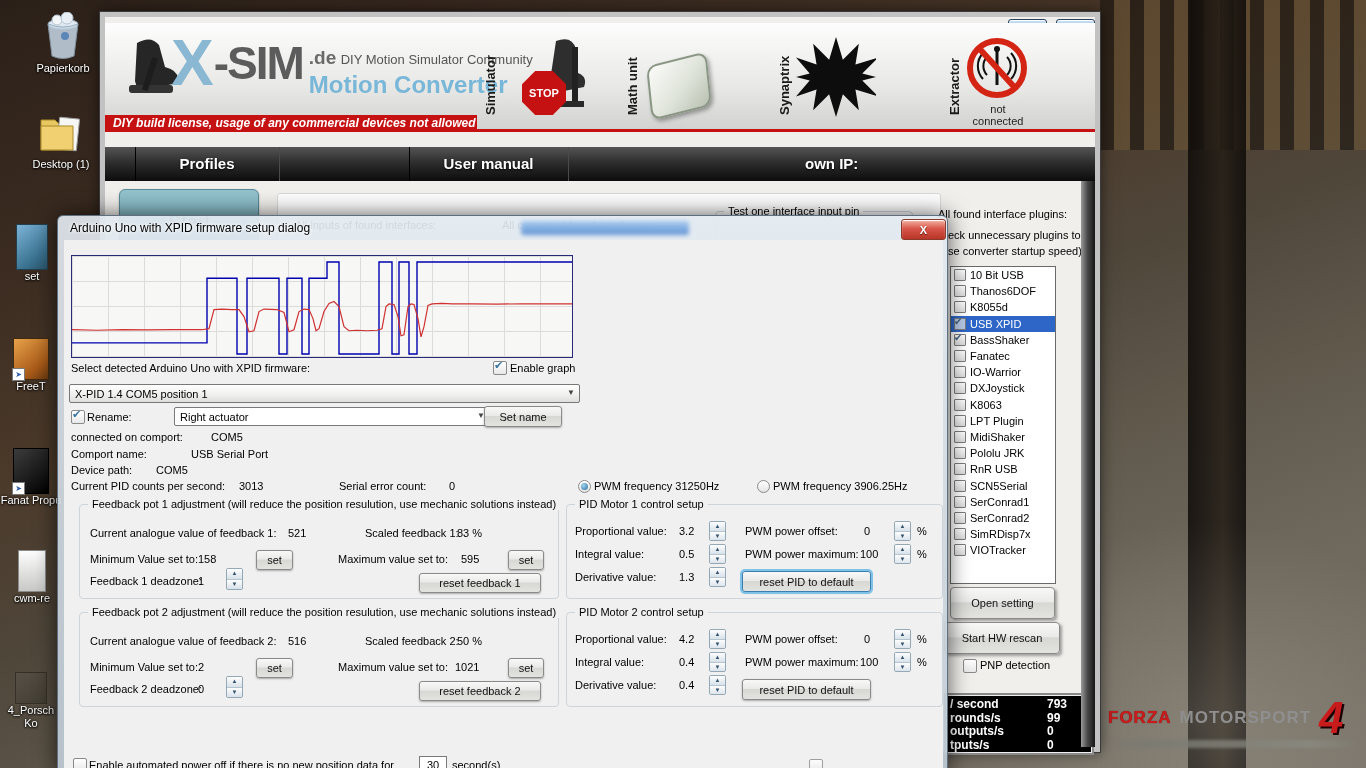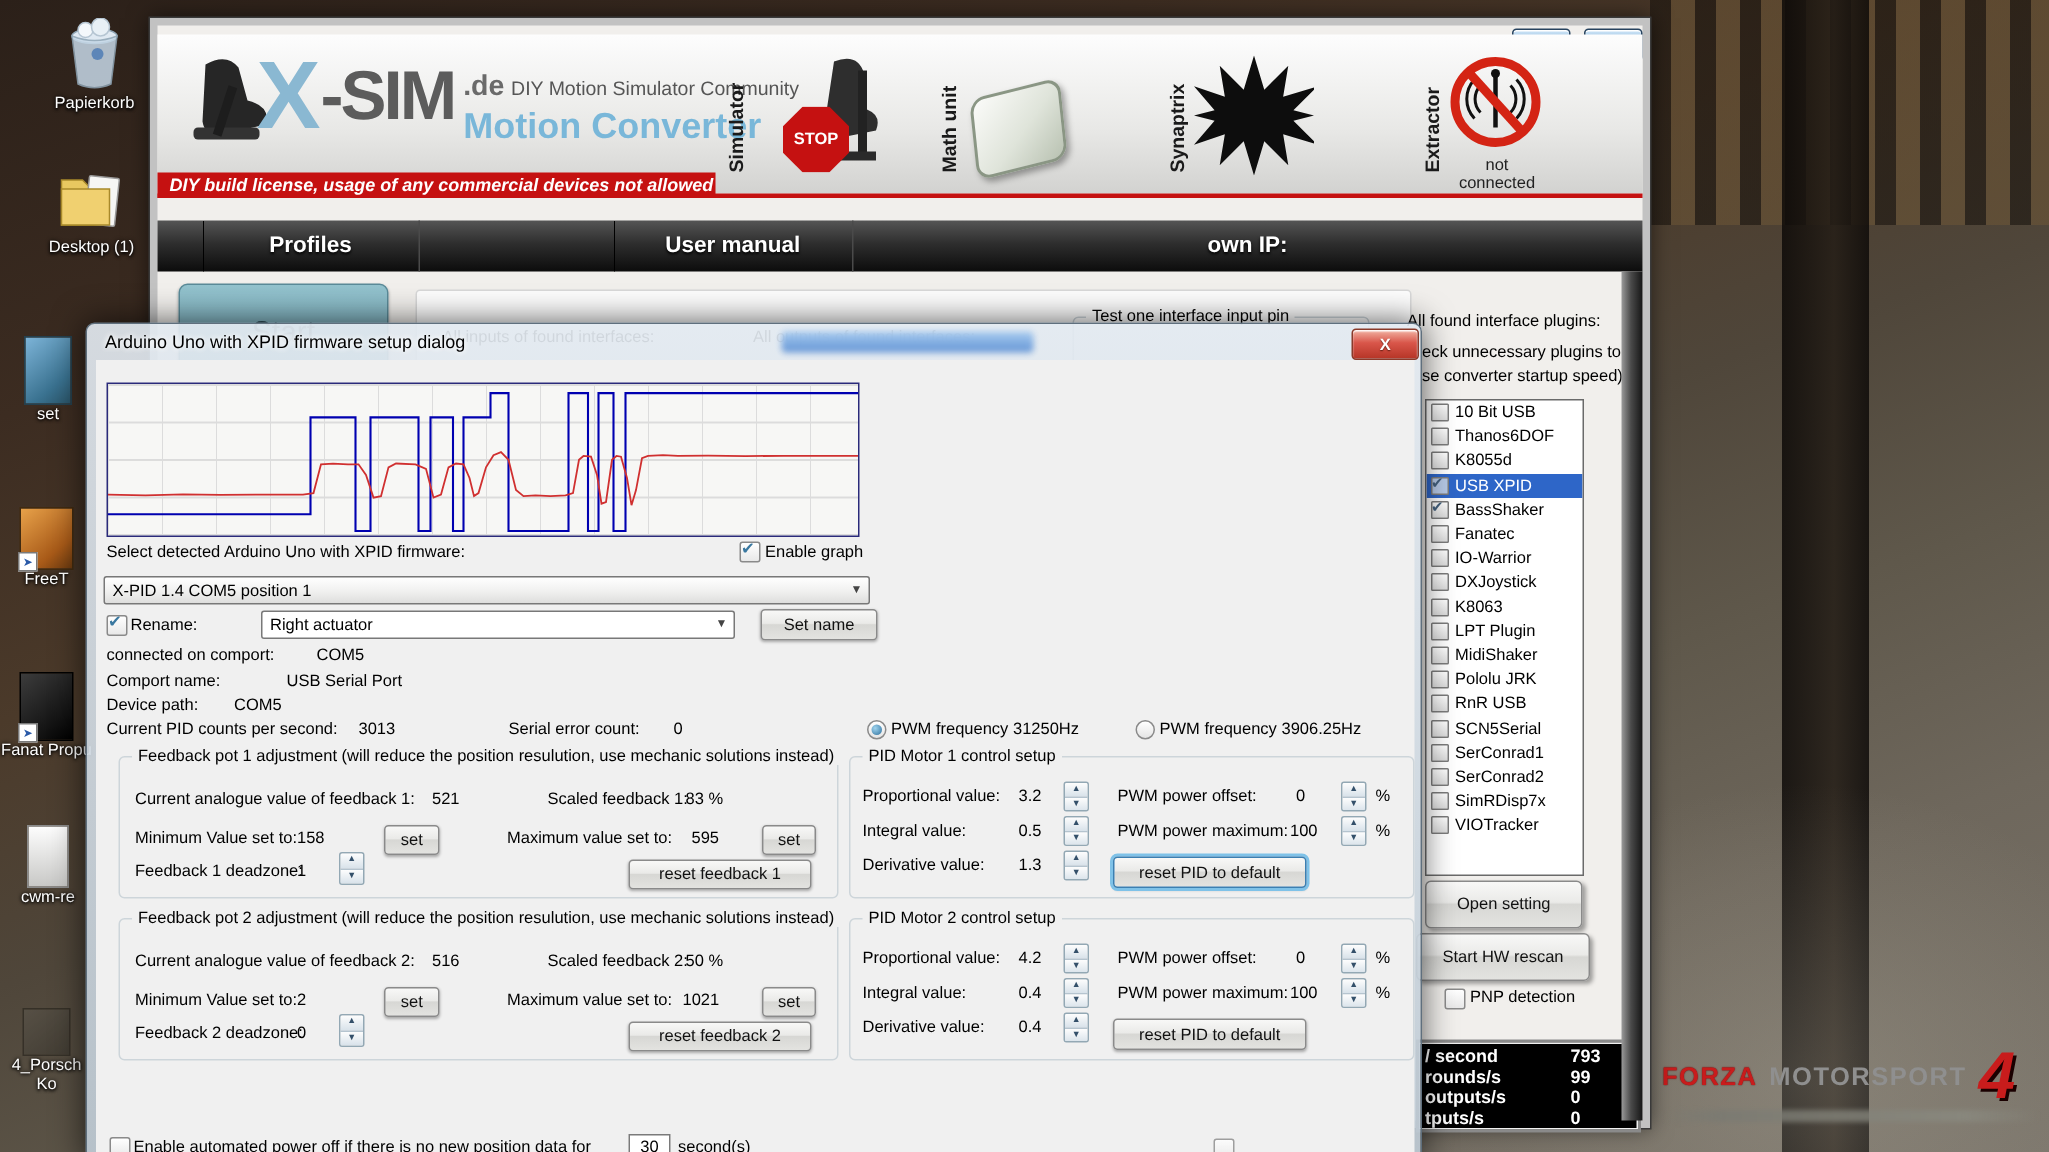--- a/index.html
+++ b/index.html
@@ -373,21 +373,21 @@
         <span>X-PID 1.4 COM5 position 1</span>
         <span class="arrow">▼</span>
       </div>
 
       <span class="cb checked" style="left:7px;top:170px;"></span>
       <div class="t11" style="left:23px;top:171px;">Rename:</div>
       <div class="dropdown" style="left:110px;top:167px;width:316px;height:19px;background:#fff;">
         <span>Right actuator</span>
         <span class="arrow">▼</span>
       </div>
-      <div class="btn" style="left:443px;top:166px;width:76px;height:19px;">
+      <div class="btn" style="left:420px;top:166px;width:76px;height:19px;">
         <span>Set name</span>
       </div>
 
       <div class="t11" style="left:7px;top:191px;">connected on comport:</div>
       <div class="t11" style="left:147px;top:191px;">COM5</div>
       <div class="t11" style="left:7px;top:208px;">Comport name:</div>
       <div class="t11" style="left:127px;top:208px;">USB Serial Port</div>
       <div class="t11" style="left:7px;top:224px;">Device path:</div>
       <div class="t11" style="left:92px;top:224px;">COM5</div>
 

